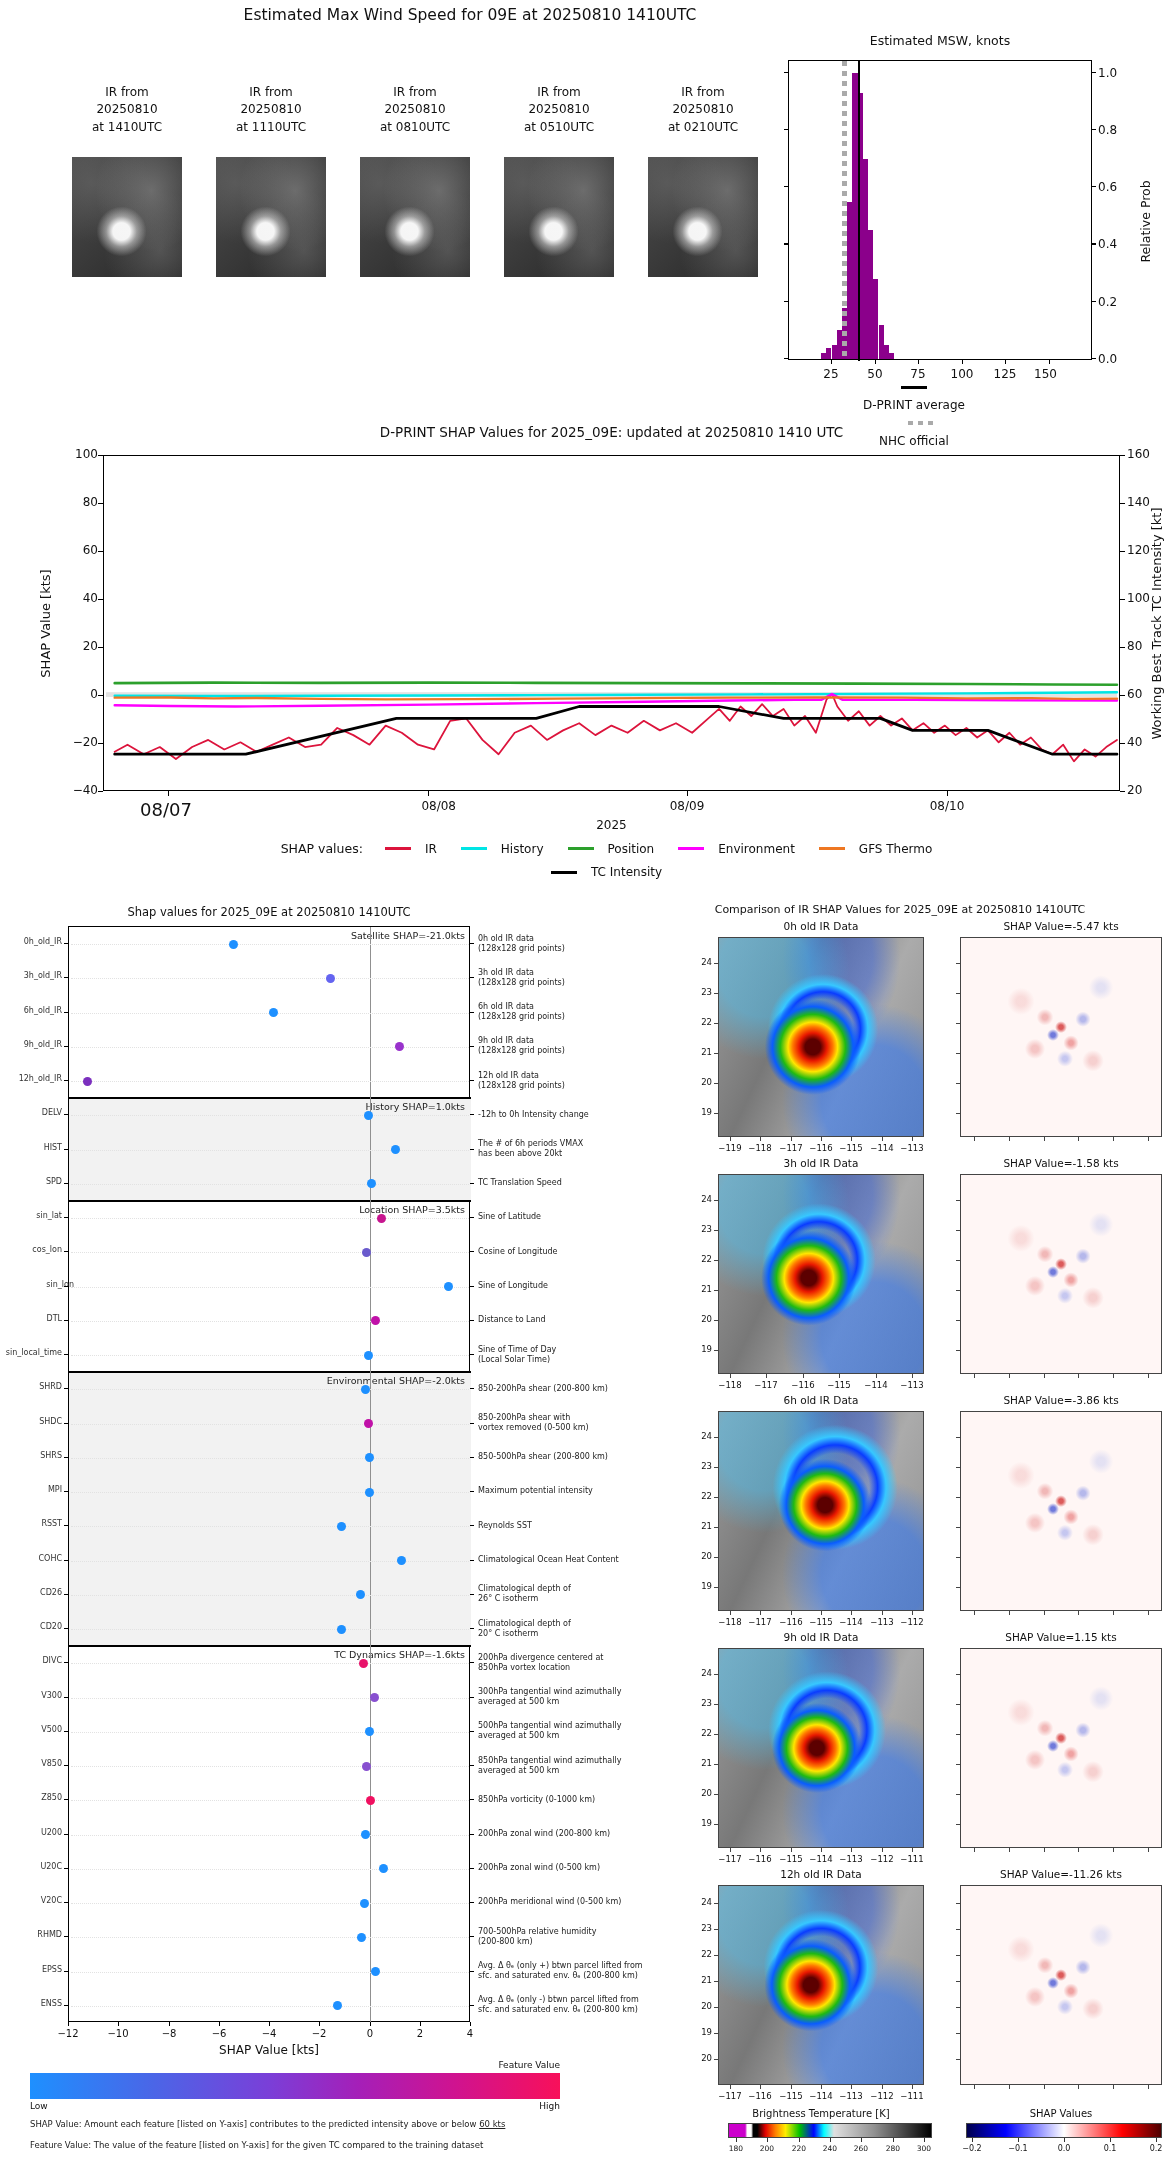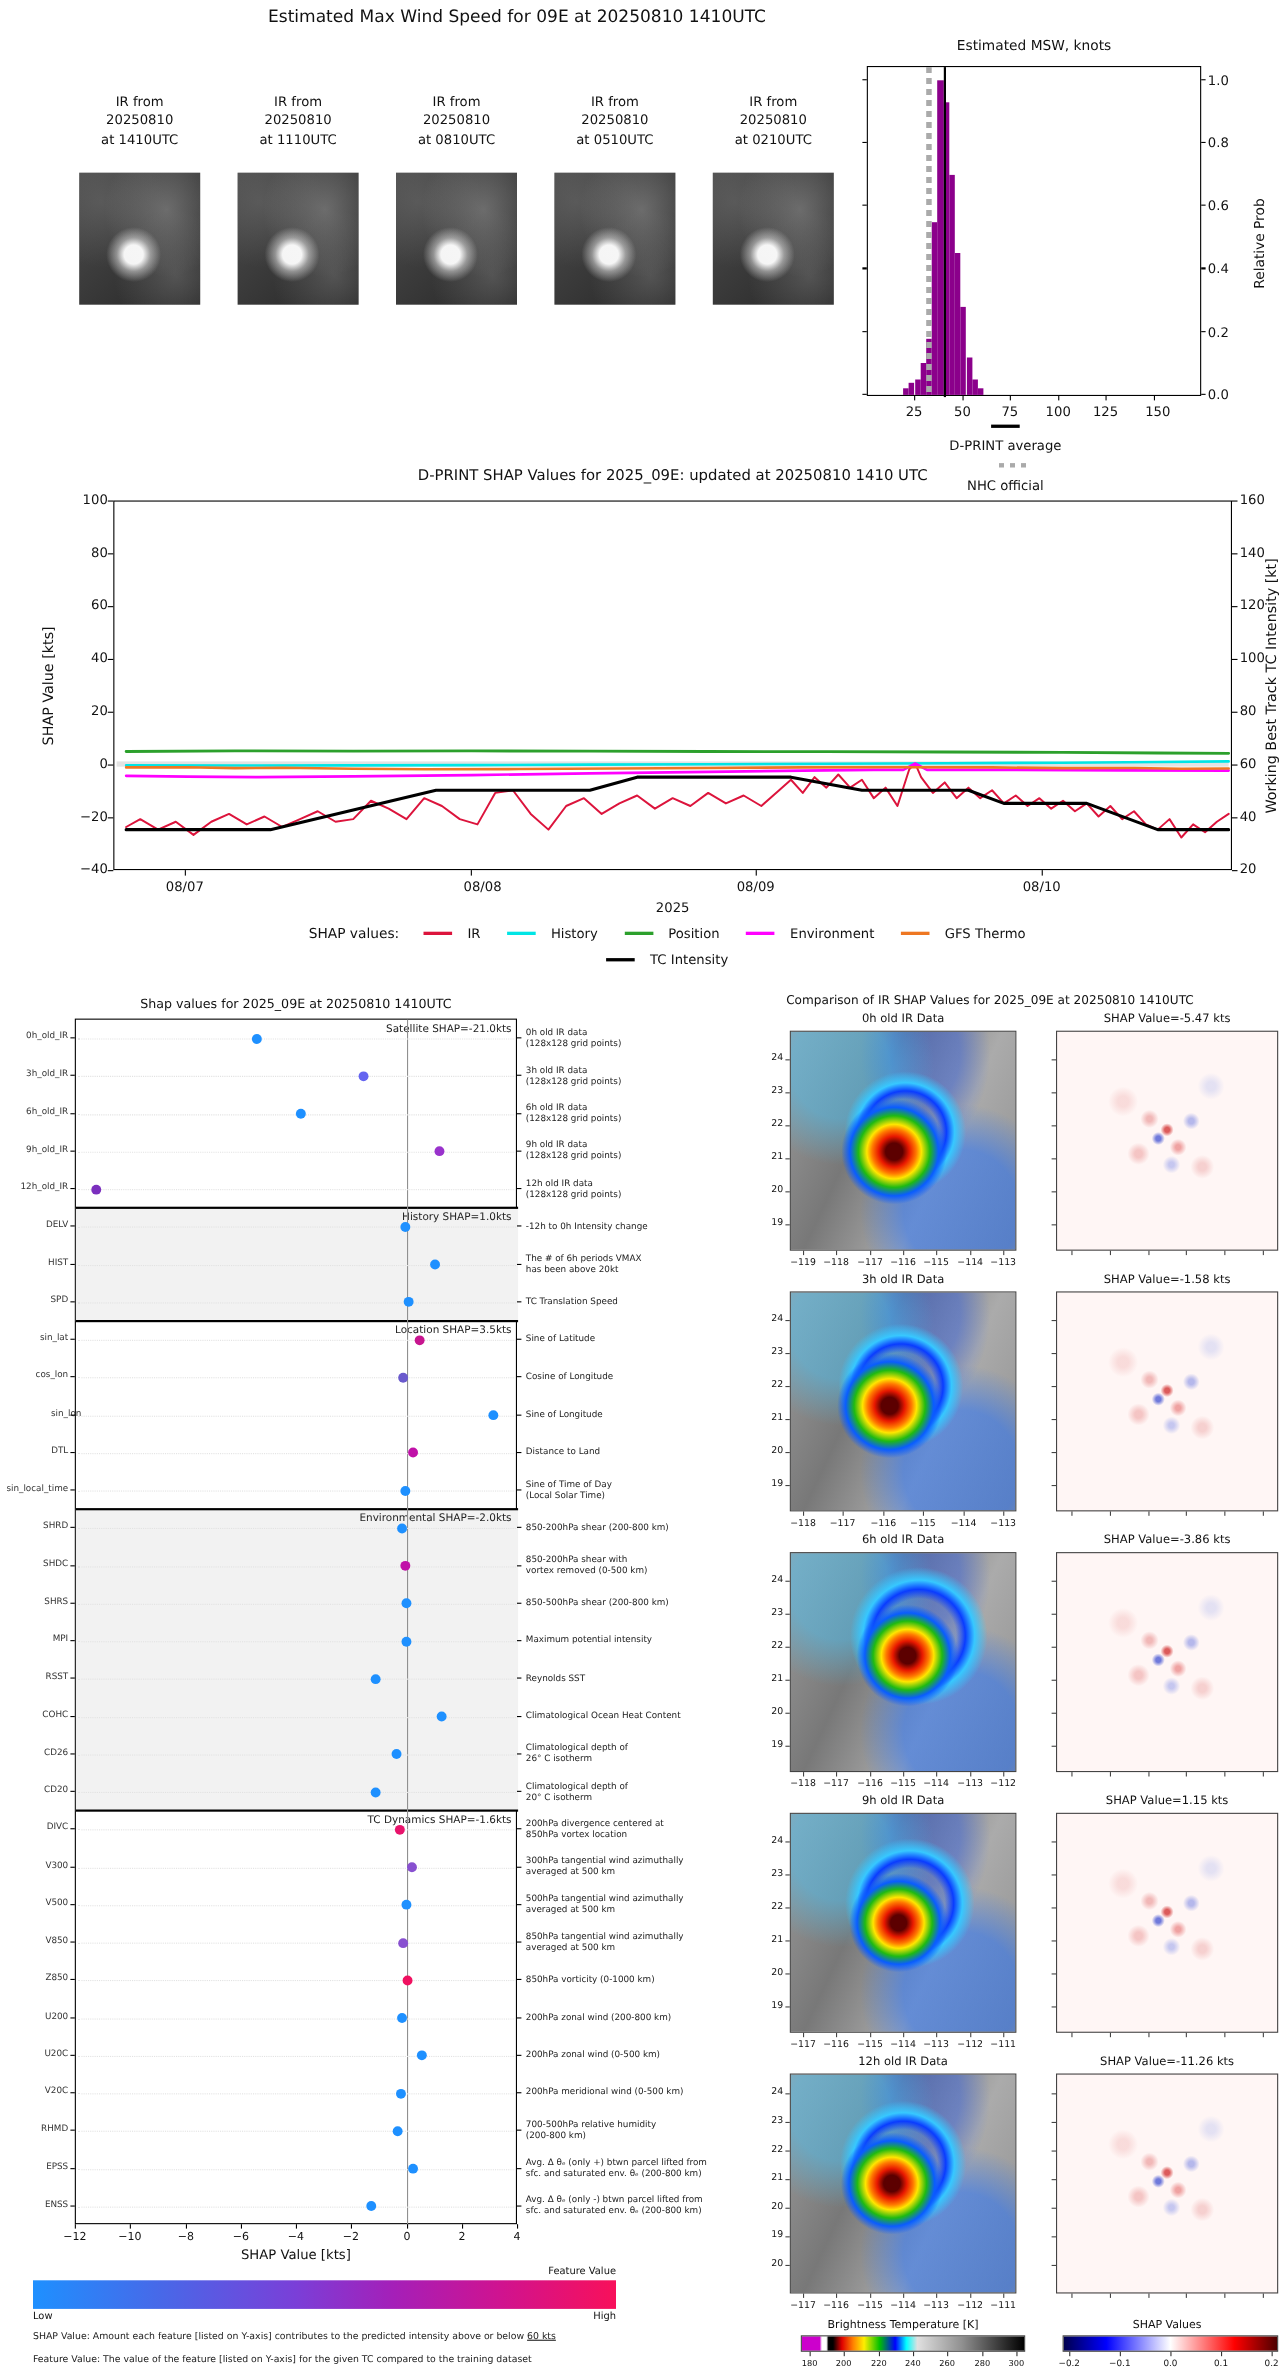--- a/index.html
+++ b/index.html
@@ -116,21 +116,21 @@
       <div style="position: absolute; left: 816px; top: 367px; width: 30px; text-align: center; font-size: 12px;">25</div>
       <div style="position: absolute; left: 875px; top: 360px; width: 1.2px; height: 4px; background: rgb(0, 0, 0);"></div>
       <div style="position: absolute; left: 860px; top: 367px; width: 30px; text-align: center; font-size: 12px;">50</div>
       <div style="position: absolute; left: 918px; top: 360px; width: 1.2px; height: 4px; background: rgb(0, 0, 0);"></div>
       <div style="position: absolute; left: 903px; top: 367px; width: 30px; text-align: center; font-size: 12px;">75</div>
       <div style="position: absolute; left: 962px; top: 360px; width: 1.2px; height: 4px; background: rgb(0, 0, 0);"></div>
       <div style="position: absolute; left: 947px; top: 367px; width: 30px; text-align: center; font-size: 12px;">100</div>
       <div style="position: absolute; left: 1005px; top: 360px; width: 1.2px; height: 4px; background: rgb(0, 0, 0);"></div>
       <div style="position: absolute; left: 990px; top: 367px; width: 30px; text-align: center; font-size: 12px;">125</div>
       <div style="position: absolute; left: 1049px; top: 360px; width: 1.2px; height: 4px; background: rgb(0, 0, 0);"></div>
-      <div style="position: absolute; left: 1034px; top: 367px; width: 30px; text-align: right; font-size: 12px;">150</div>
+      <div style="position: absolute; left: 1034px; top: 367px; width: 30px; text-align: left; font-size: 12px;">150</div>
     </div>
   <div class="abs rot" style="left:1090px;top:200px;width:110px;font-size:12.5px;">Relative Prob</div>
   <div class="abs legend-row" style="left:660px;top:386px;width:508px;flex-direction:column;">
     <span style="display:inline-block;width:26px;height:2.6px;background:#000;"></span>
     <span class="tick-lbl">D-PRINT average</span>
     <span style="display:inline-block;width:28px;height:4.5px;margin-left:16px;background:repeating-linear-gradient(90deg,#aaa 0 5px,transparent 5px 10px);"></span>
     <span class="tick-lbl">NHC official</span>
   </div>
 
   <div class="abs ctr" style="left:103px;top:424px;width:1017px;font-size:13.5px;">D-PRINT SHAP Values for 2025_09E: updated at 20250810 1410 UTC</div>
@@ -172,21 +172,21 @@
       <div style="position: absolute; left: 1120px; top: 599px; width: 5px; height: 1.2px; background: rgb(0, 0, 0);"></div>
       <div style="position: absolute; left: 1127px; top: 639px; font-size: 12px;">80</div>
       <div style="position: absolute; left: 1120px; top: 647px; width: 5px; height: 1.2px; background: rgb(0, 0, 0);"></div>
       <div style="position: absolute; left: 1127px; top: 687px; font-size: 12px;">60</div>
       <div style="position: absolute; left: 1120px; top: 695px; width: 5px; height: 1.2px; background: rgb(0, 0, 0);"></div>
       <div style="position: absolute; left: 1127px; top: 735px; font-size: 12px;">40</div>
       <div style="position: absolute; left: 1120px; top: 743px; width: 5px; height: 1.2px; background: rgb(0, 0, 0);"></div>
       <div style="position: absolute; left: 1127px; top: 783px; font-size: 12px;">20</div>
       <div style="position: absolute; left: 1120px; top: 791px; width: 5px; height: 1.2px; background: rgb(0, 0, 0);"></div>
       <div style="position: absolute; left: 168px; top: 791px; width: 1.2px; height: 5px; background: rgb(0, 0, 0);"></div>
-      <div style="position: absolute; left: 140px; top: 799px; width: 56px; text-align: center; font-size: 12px;">08/07</div>
+      <div style="position: absolute; left: 140px; top: 799px; width: 56px; text-align: left; font-size: 18px;">08/07</div>
       <div style="position: absolute; left: 428px; top: 791px; width: 1.2px; height: 5px; background: rgb(0, 0, 0);"></div>
       <div style="position: absolute; left: 400px; top: 799px; width: 56px; text-align: right; font-size: 12px;">08/08</div>
       <div style="position: absolute; left: 687px; top: 791px; width: 1.2px; height: 5px; background: rgb(0, 0, 0);"></div>
       <div style="position: absolute; left: 659px; top: 799px; width: 56px; text-align: center; font-size: 12px;">08/09</div>
       <div style="position: absolute; left: 947px; top: 791px; width: 1.2px; height: 5px; background: rgb(0, 0, 0);"></div>
       <div style="position: absolute; left: 919px; top: 799px; width: 56px; text-align: center; font-size: 12px;">08/10</div>
     </div>
   <div class="abs rot" style="left:-30px;top:616px;width:150px;font-size:13px;text-align:center;">SHAP Value [kts]</div>
   <div class="abs rot" style="left:1009px;top:616px;width:295px;font-size:13px;text-align:center;">Working Best Track TC Intensity [kt]</div>
   <div class="abs ctr tick-lbl" style="left:103px;top:818px;width:1017px;">2025</div>

